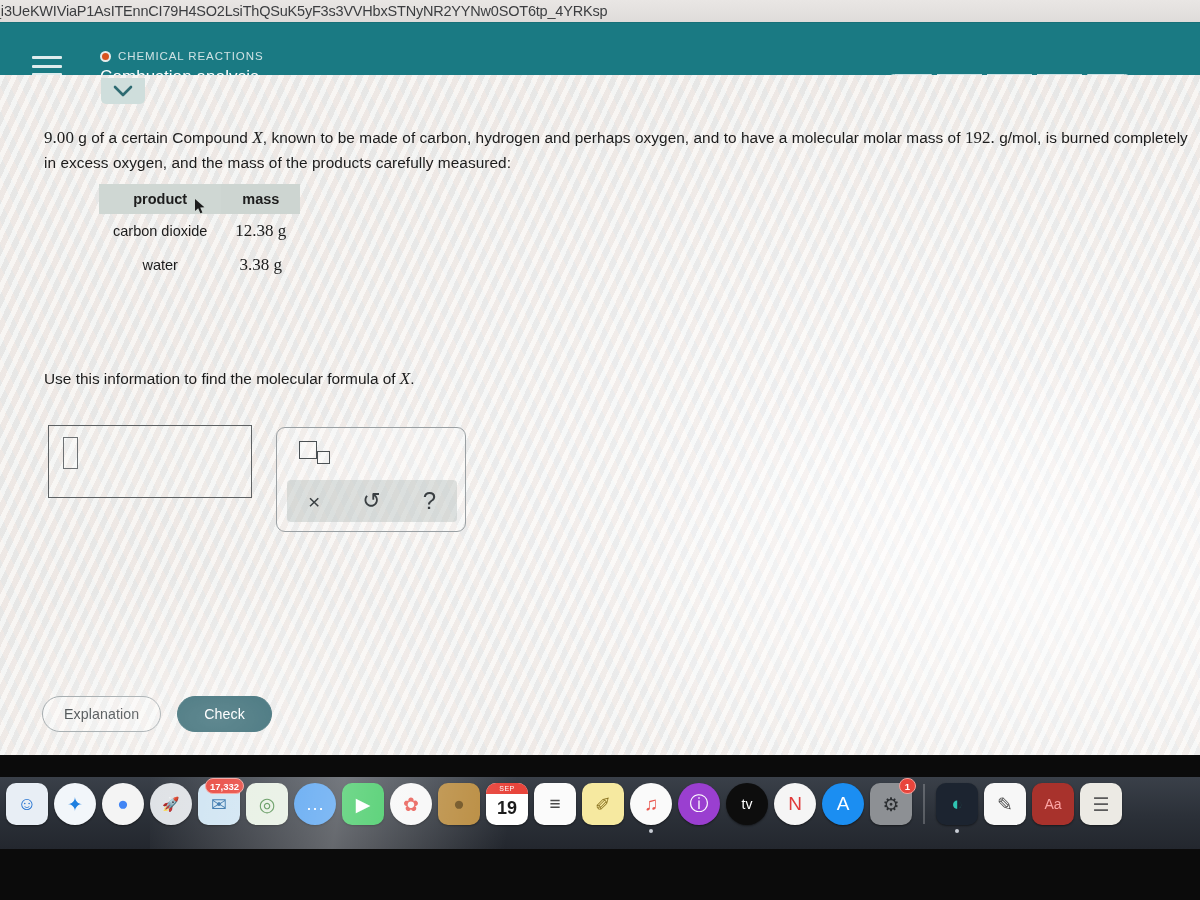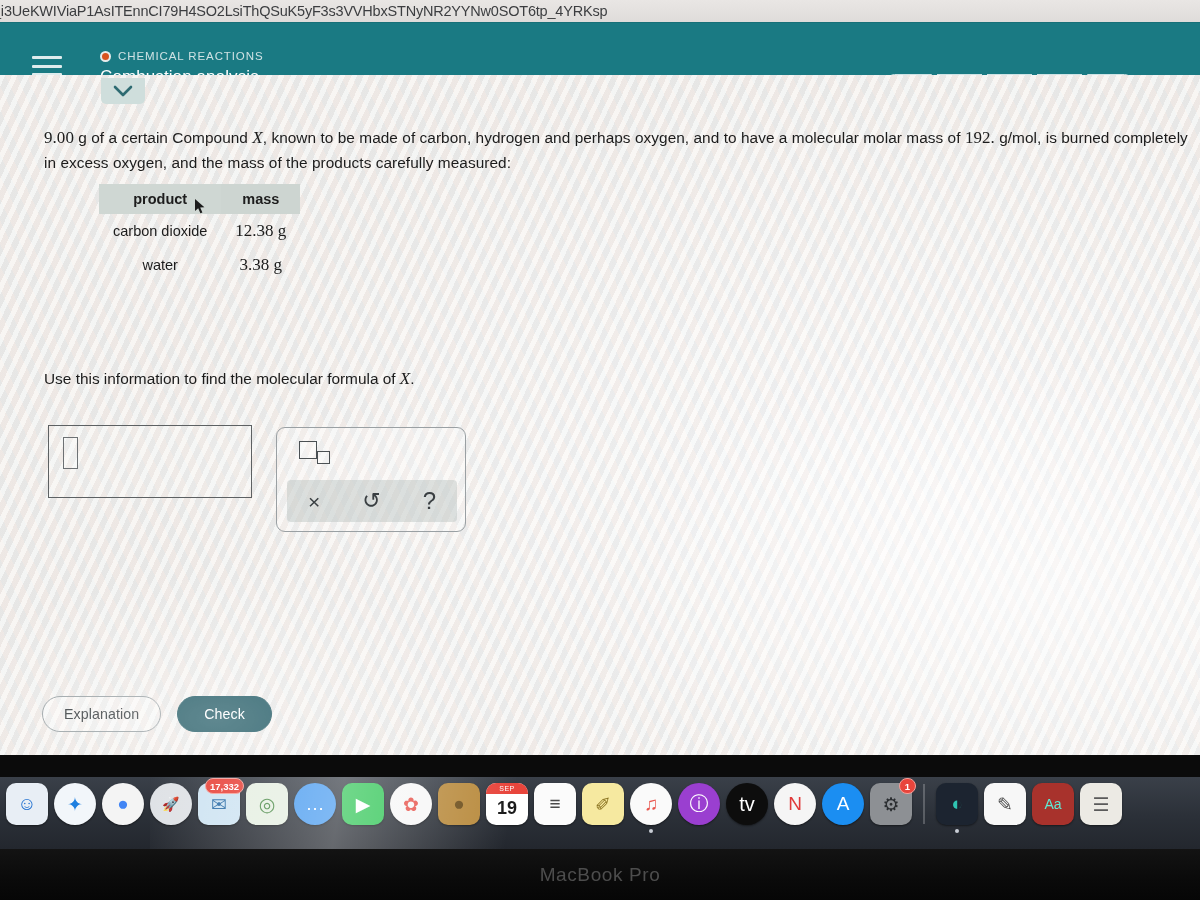--- a/index.html
+++ b/index.html
@@ -360,45 +360,42 @@
           <span>✐</span>
         </div>
         <div class="di round" style="background: rgb(250, 250, 250); color: rgb(232, 85, 77);">
           <span>♫</span>
           <span class="dot"></span>
         </div>
         <div class="di round" style="background: rgb(154, 63, 208); color: rgb(255, 255, 255);">
           <span>ⓘ</span>
         </div>
         <div class="di round" style="background: rgb(13, 13, 13); color: rgb(255, 255, 255);">
-          <span style="font-size: 20px;">tv</span>
+          <span style="font-size: 14px;">tv</span>
         </div>
         <div class="di round" style="background: rgb(245, 245, 245); color: rgb(224, 58, 58);">
           <span>N</span>
         </div>
         <div class="di round" style="background: rgb(27, 142, 242); color: rgb(255, 255, 255);">
           <span>A</span>
         </div>
         <div class="di" style="background: rgb(141, 144, 148); color: rgb(43, 46, 49);">
           <span>⚙</span>
           <span class="badge">1</span>
         </div>
         <span class="dsep"></span>
         <div class="di" style="background: rgb(28, 36, 48); color: rgb(47, 196, 178);">
           <span>◐</span>
           <span class="dot"></span>
         </div>
         <div class="di" style="background: rgb(247, 247, 247); color: rgb(74, 74, 74);">
           <span>✎</span>
         </div>
-        <div class="di" style="background: rgb(168, 50, 44); color: #5eead4;">
+        <div class="di" style="background: rgb(168, 50, 44); color: #fca5a5;">
           <span style="font-size: 14px;">Aa</span>
         </div>
         <div class="di" style="background: rgb(236, 234, 228); color: rgb(90, 90, 90);">
           <span>☰</span>
         </div>
       </div>
   </div>
 
-  <div class="bezel">
-    <span class="label">MacBook Pro</span>
-  </div>
 </div>
 
 </body></html>

